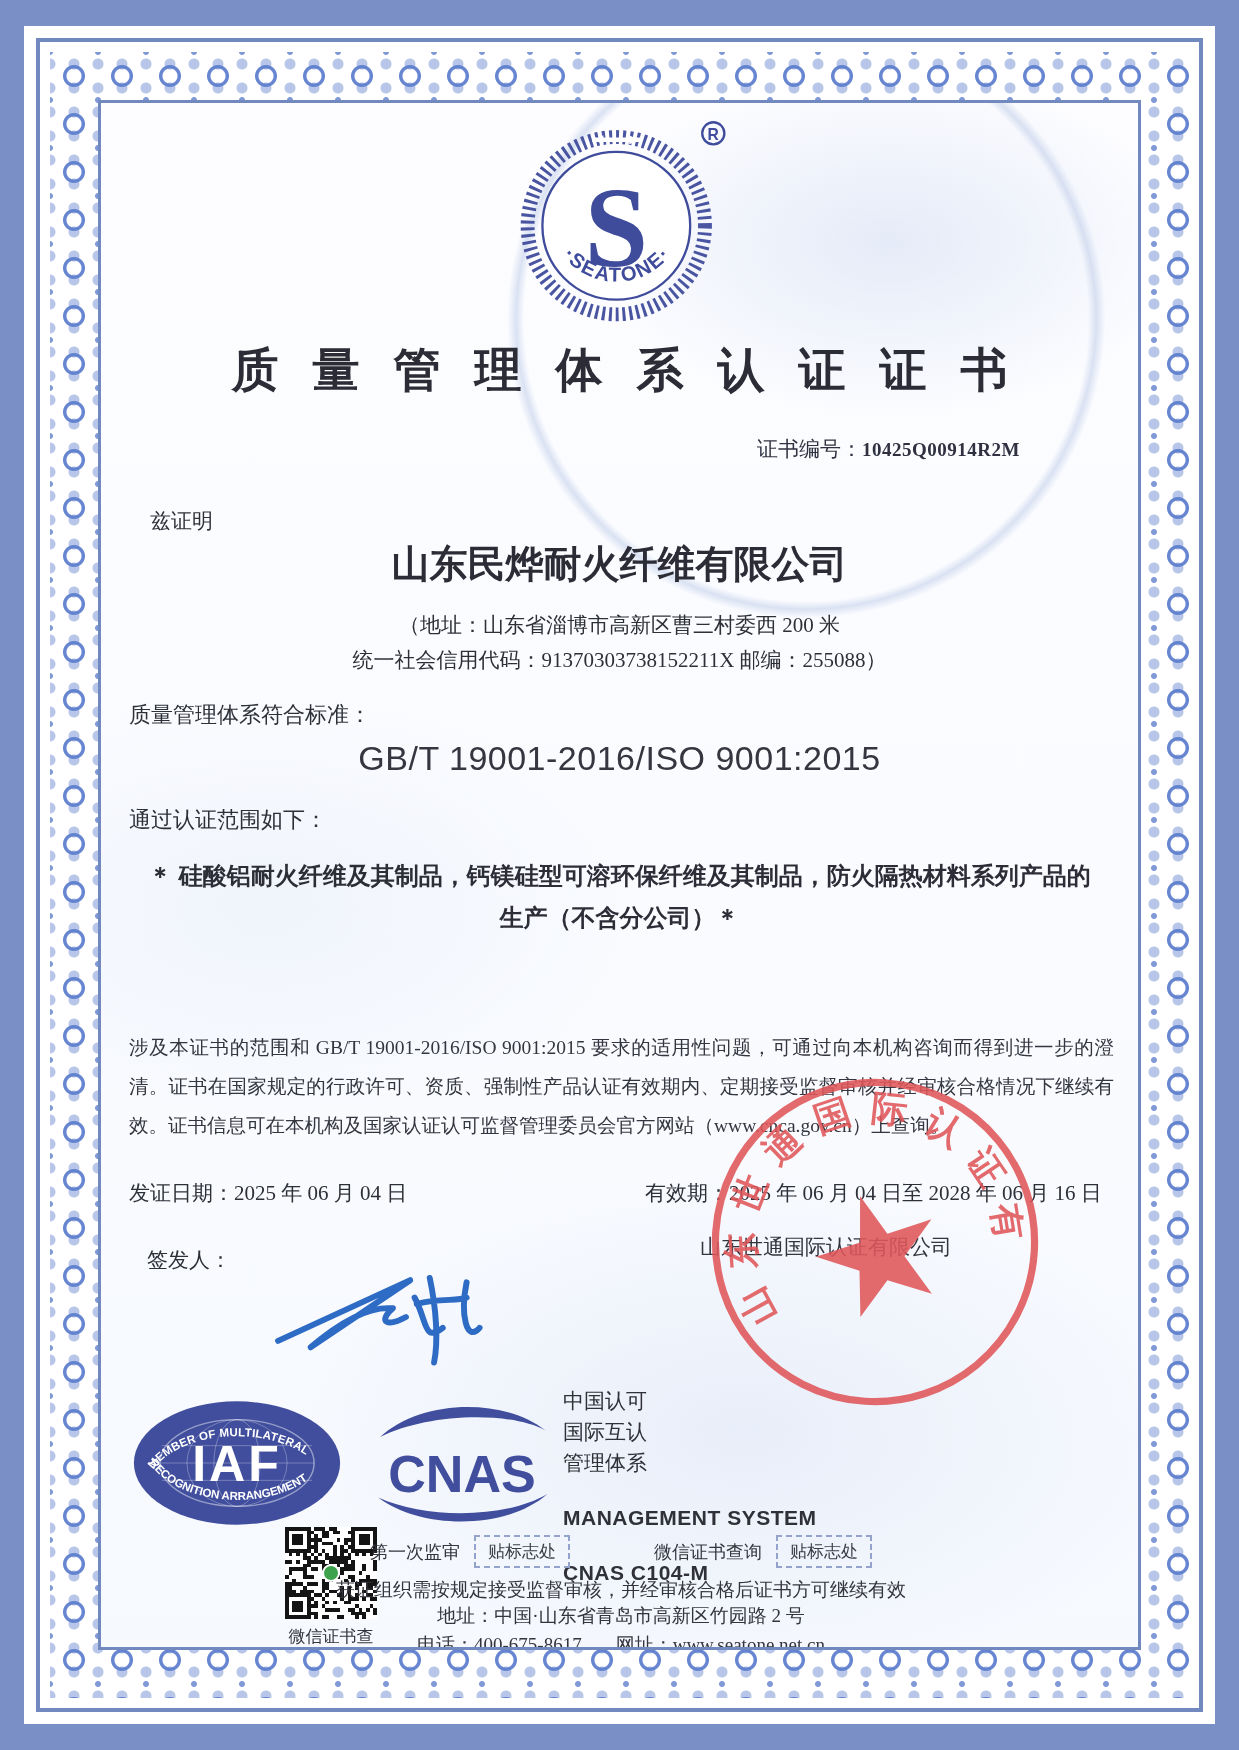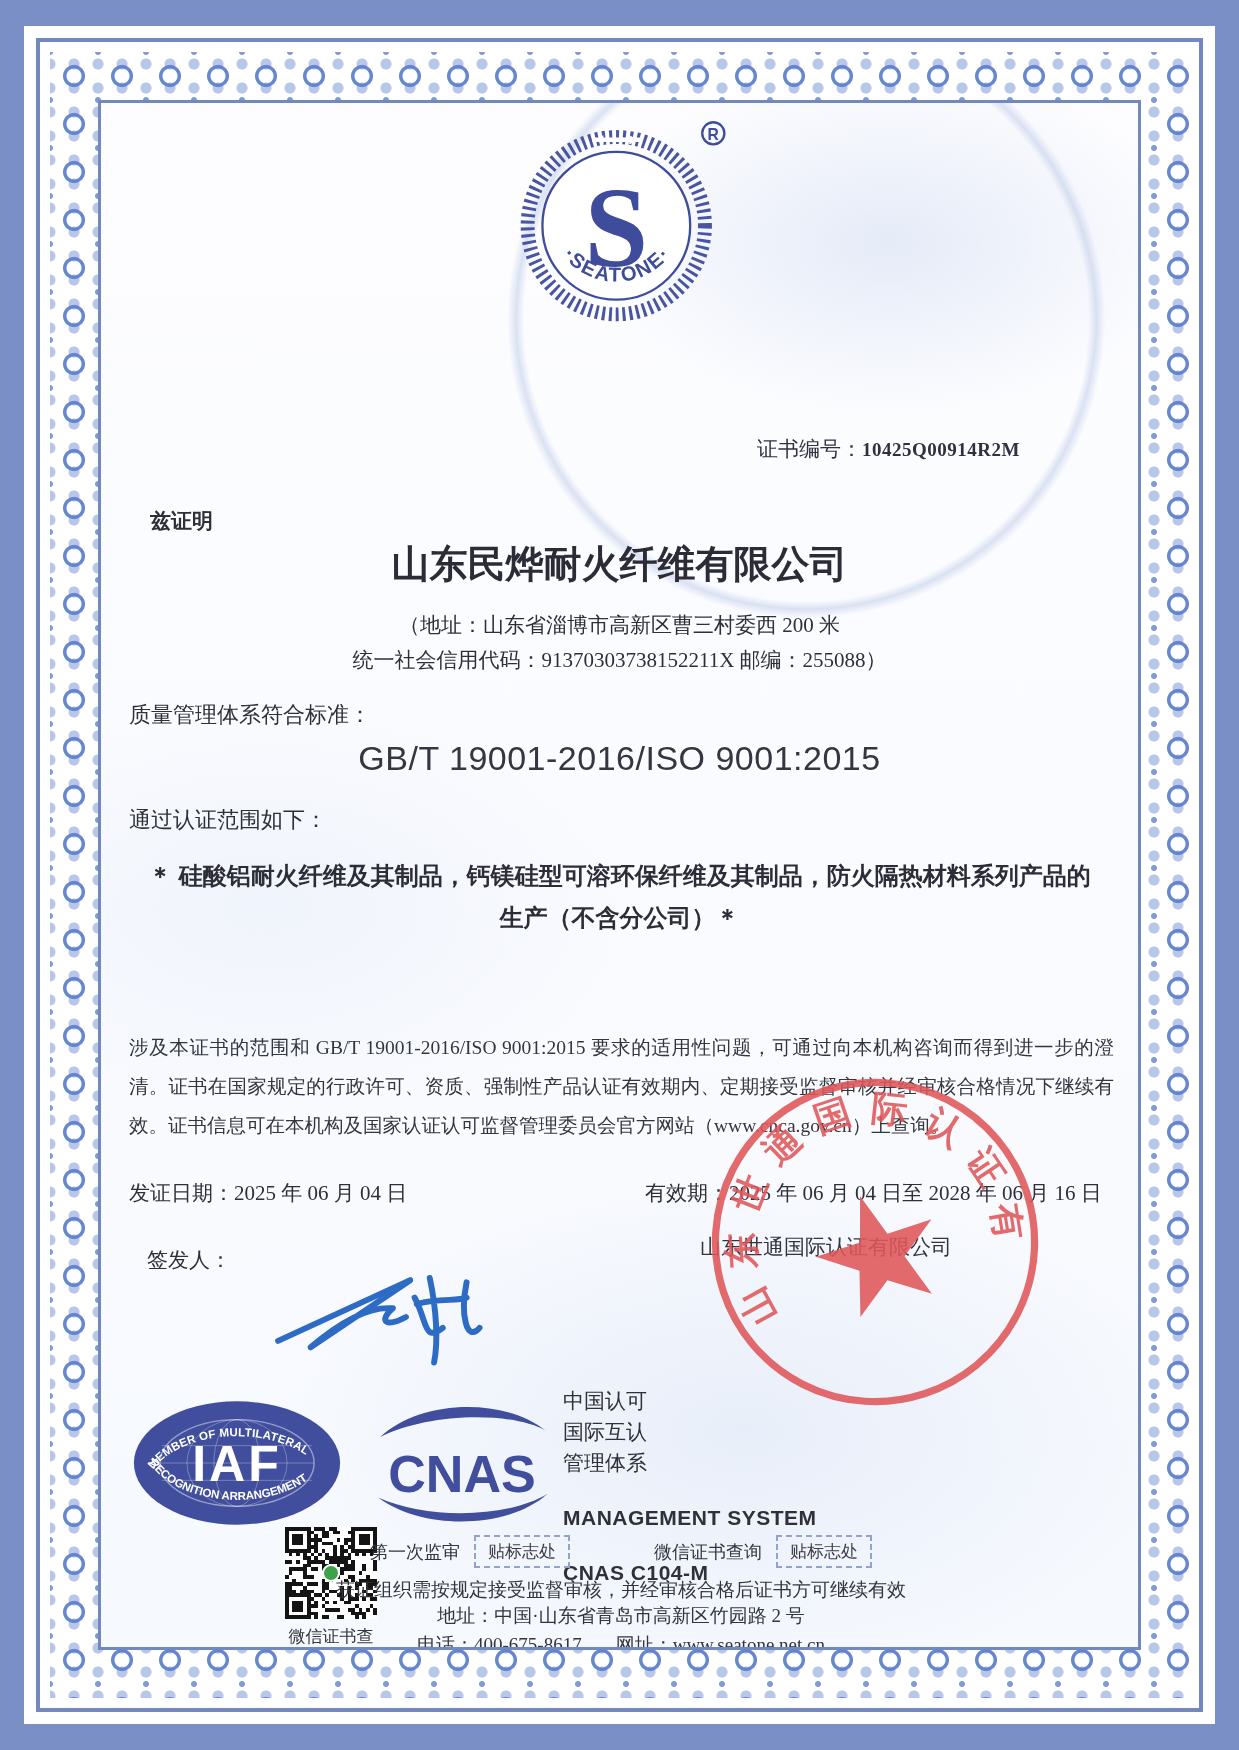--- a/index.html
+++ b/index.html
@@ -36,21 +36,21 @@
   .abs { position:absolute; }
 
   .seatone { left:50%; transform:translateX(-50%); top:10px; }
   .cert-title {
     top:236px; left:0; width:100%; text-align:center;
     font-size:47px; font-weight:bold; letter-spacing:34px; text-indent:34px;
     color:#2b2c36;
   }
   .cert-no-line { top:332px; right:118px; font-size:21px; color:#2f3140; }
   .cert-no-line b { font-size:19px; letter-spacing:.5px; }
-  .certify { top:404px; left:49px; font-size:21px;font-weight:bold; }
+  .certify { top:404px; left:49px; font-size:21px; }
   .company { top:436px; left:0; width:100%; text-align:center; font-size:38px; font-weight:bold; color:#2b2c36; }
   .addr1 { top:508px; left:0; width:100%; text-align:center; font-size:21px; }
   .addr2 { top:543px; left:0; width:100%; text-align:center; font-size:21px; }
   .std-label { top:597px; left:28px; font-size:22px; }
   .std-value {
     top:636px; left:0; width:100%; text-align:center;
     font-family:"Liberation Sans","DejaVu Sans",sans-serif;
     font-size:34px; color:#35363f; letter-spacing:.5px;
   }
   .scope-label { top:702px; left:28px; font-size:22px; }
@@ -118,20 +118,21 @@
             <defs>
               <path id="seatoneArc" d="M 46 142 A 74 74 0 0 0 178 142"></path>
             </defs>
             <text font-size="22" font-weight="bold" fill="#3f4c9c" font-family="'Liberation Sans','DejaVu Sans',sans-serif" letter-spacing="2">
               <textPath href="#seatoneArc" startOffset="14">·SEATONE·</textPath>
             </text>
             <circle cx="217" cy="22" r="12" fill="none" stroke="#3f4c9c" stroke-width="2.5"></circle>
             <text x="217" y="29" text-anchor="middle" font-size="17" font-weight="bold" fill="#3f4c9c" font-family="'Liberation Sans','DejaVu Sans',sans-serif">R</text>
           </svg>
 
+          <div class="abs cert-title">质量管理体系认证证书</div>
 
           <div class="abs cert-no-line">
             <span>证书编号：</span><b>10425Q00914R2M</b>
           </div>
 
           <div class="abs certify">兹证明</div>
           <div class="abs company">山东民烨耐火纤维有限公司</div>
           <div class="abs addr1">（地址：山东省淄博市高新区曹三村委西 200 米</div>
           <div class="abs addr2">统一社会信用代码：91370303738152211X 邮编：255088）</div>
 

